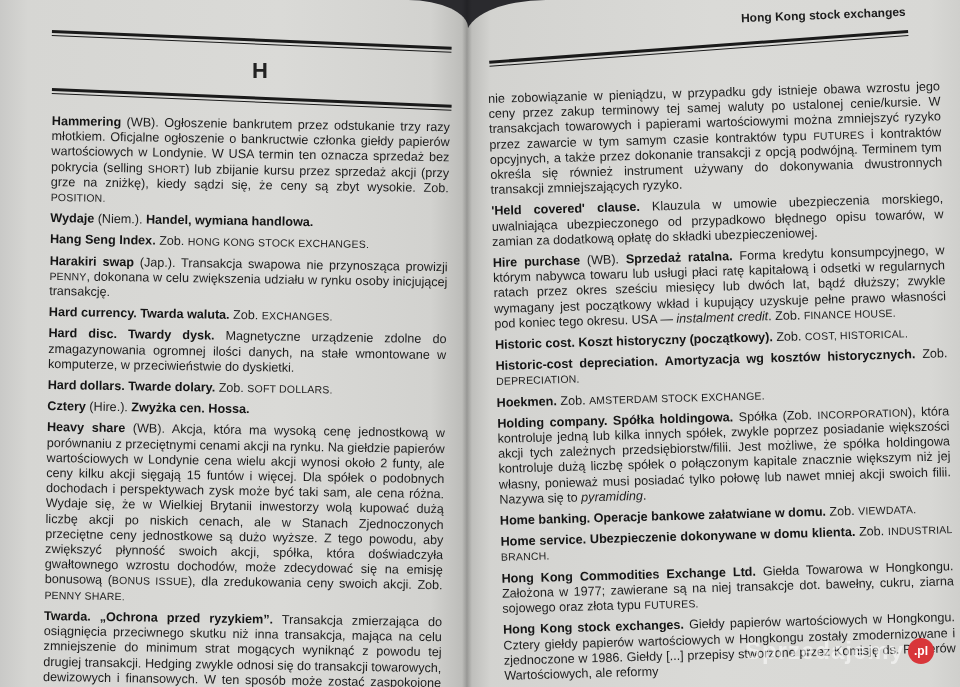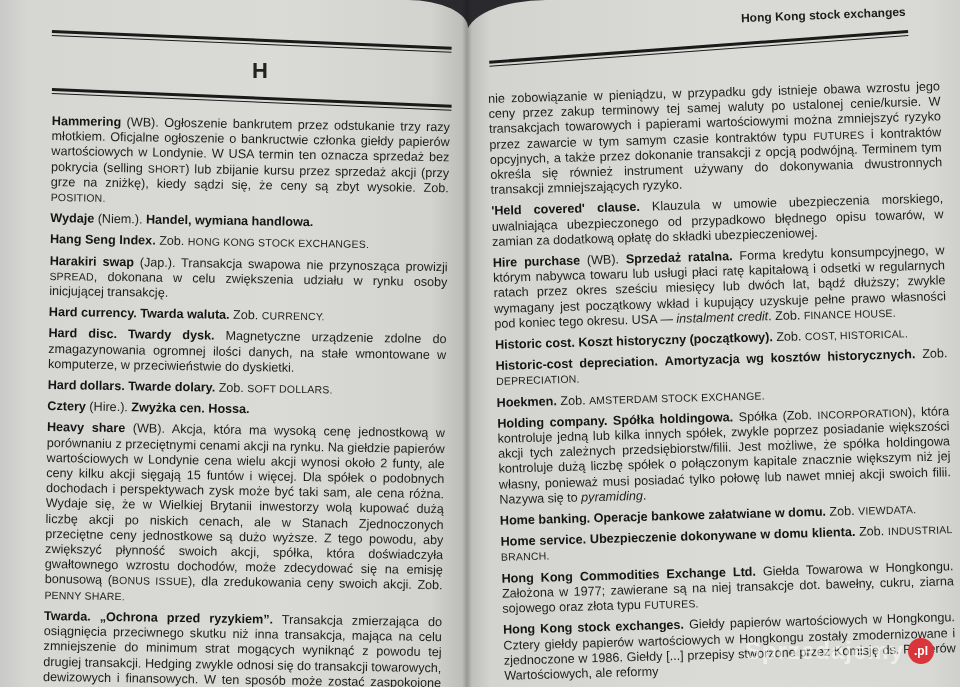--- a/index.html
+++ b/index.html
@@ -113,27 +113,27 @@
       <span class="tr">Handel, wymiana handlowa.</span>
     </p>
     <p class="entry">
       <span class="hw">Hang Seng Index.</span>
       <span>Zob.</span>
       <span class="sc">HONG KONG STOCK EXCHANGES.</span>
     </p>
     <p class="entry">
       <span class="hw">Harakiri swap</span>
       <span>(Jap.).</span>
-      <span>Transakcja swapowa nie przynosząca prowizji </span><span class="sc">SPREAD</span><span>, dokonana w celu zwiększenia udziału w rynku osoby inicjującej transakcję.</span>
+      <span>Transakcja swapowa nie przynosząca prowizji </span><span class="sc">PENNY</span><span>, dokonana w celu zwiększenia udziału w rynku osoby inicjującej transakcję.</span>
     </p>
     <p class="entry">
       <span class="hw">Hard currency.</span>
       <span class="tr">Twarda waluta.</span>
       <span>Zob.</span>
-      <span class="sc">CURRENCY.</span>
+      <span class="sc">EXCHANGES.</span>
     </p>
     <p class="entry">
       <span class="hw">Hard disc.</span>
       <span class="tr">Twardy dysk.</span>
       <span>Magnetyczne urządzenie zdolne do zmagazynowania ogromnej ilości danych, na stałe wmontowane w komputerze, w przeciwieństwie do dyskietki.</span>
     </p>
     <p class="entry">
       <span class="hw">Hard dollars.</span>
       <span class="tr">Twarde dolary.</span>
       <span>Zob.</span>

